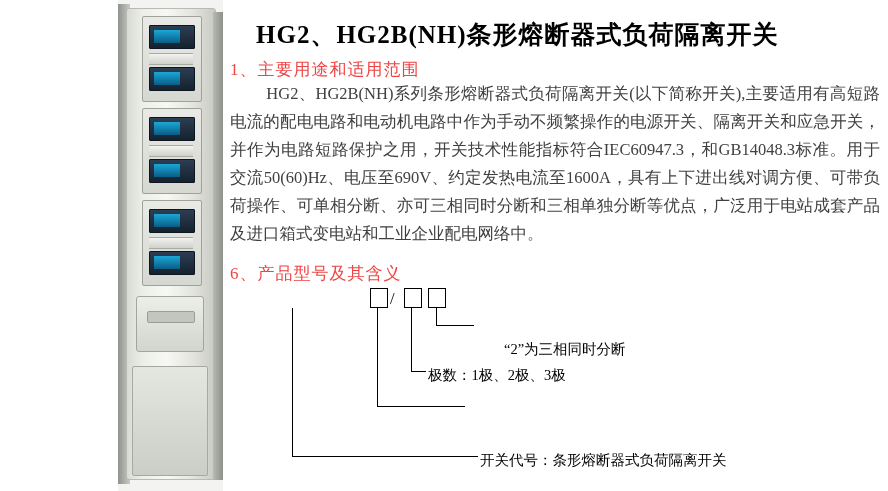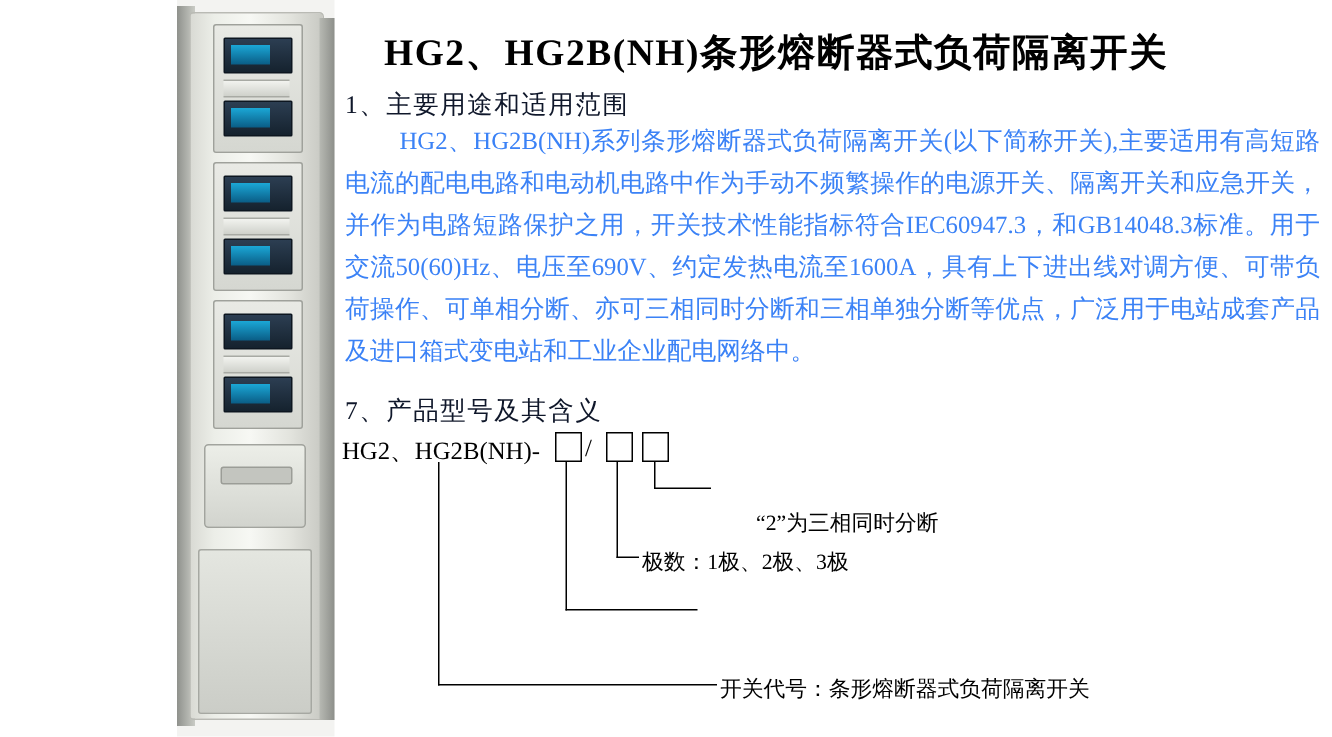--- a/index.html
+++ b/index.html
@@ -74,28 +74,28 @@
   
   .doc{
     position:absolute;left:228px;top:0;width:660px;height:491px;
   }
   .title{
     position:absolute;left:28px;top:18px;width:620px;
     font-size:25px;font-weight:bold;letter-spacing:1px;
     color:#000;white-space:nowrap;
   }
   .h1{
-    position:absolute;font-size:17px;color:#0f172a;letter-spacing:1px;
+    position:absolute;font-size:17px;color:#ef4444;letter-spacing:1px;
   }
   .h1.a{left:2px;top:58px;}
   .h1.b{left:2px;top:262px;}
 
   .para{
     position:absolute;left:2px;top:80px;width:650px;
-    font-size:16.5px;line-height:28px;color:#3b82f6;
+    font-size:16.5px;line-height:28px;color:#404040;
     text-align:justify;text-indent:2.2em;
   }
 
   
   .model{
     position:absolute;left:0px;top:286px;width:660px;height:30px;
     font-size:16.5px;color:#000;
   }
   .model .lbl{position:absolute;left:0px;top:4px;white-space:nowrap;}
   .model .box{
@@ -164,24 +164,23 @@
   </div>
 
   <div class="doc">
 
     <div class="title">HG2、HG2B(NH)条形熔断器式负荷隔离开关</div>
 
     <div class="h1 a">1、主要用途和适用范围</div>
 
     <div class="para">HG2、HG2B(NH)系列条形熔断器式负荷隔离开关(以下简称开关),主要适用有高短路电流的配电电路和电动机电路中作为手动不频繁操作的电源开关、隔离开关和应急开关，并作为电路短路保护之用，开关技术性能指标符合IEC60947.3，和GB14048.3标准。用于交流50(60)Hz、电压至690V、约定发热电流至1600A，具有上下进出线对调方便、可带负荷操作、可单相分断、亦可三相同时分断和三相单独分断等优点，广泛用于电站成套产品及进口箱式变电站和工业企业配电网络中。</div>
 
-    <div class="h1 b">7、产品型号及其含义</div>
+    <div class="h1 b">6、产品型号及其含义</div>
 
     <div class="model">
-      <span class="lbl">HG2、HG2B(NH)-</span>
       <span class="box b1"></span>
       <span class="slash">/</span>
       <span class="box b2"></span>
       <span class="box b3"></span>
     </div>
 
     <div class="leader v" style="left:208px;top:308px;height:18px;"></div>
     <div class="leader h" style="left:208px;top:325px;width:38px;"></div>
 
     <div class="leader v" style="left:183px;top:308px;height:64px;"></div>

